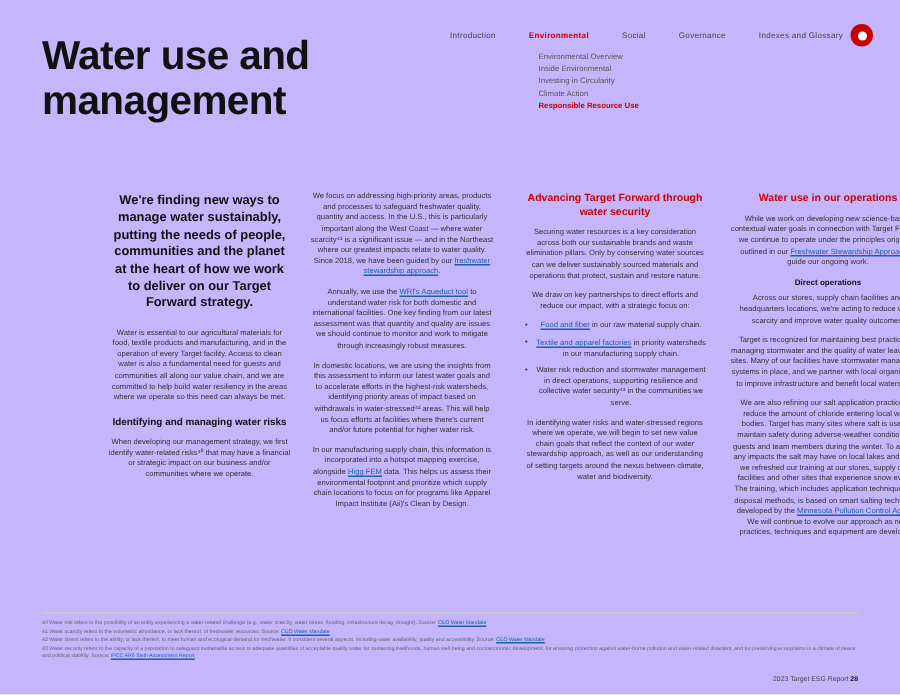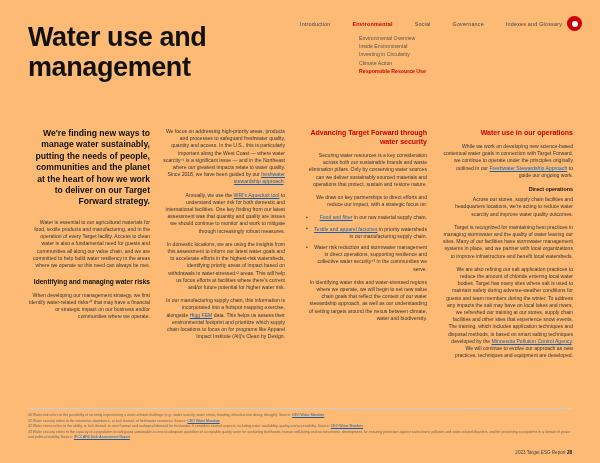--- a/index.html
+++ b/index.html
@@ -7,21 +7,21 @@
     margin: 0; padding: 0;
     width: 600px; height: 463px;
     background: #ffffff;
     font-family: "Liberation Sans", sans-serif;
     color: #222222;
     overflow: hidden;
   }
   .page {
     position: relative;
     width: 600px; height: 463px;
-    background: #fdba74;
+    background: #c4b5fd;
   }
 
   
   .topnav {
     position: absolute;
     top: 20px; left: 300px; right: 16px;
     display: flex;
     align-items: flex-start;
     gap: 0px;
     font-size: 5.4px;
@@ -70,21 +70,22 @@
     letter-spacing: -0.4px;
   }
 
   
   .col {
     position: absolute;
     top: 128px;
     font-size: 5.1px;
     line-height: 7.2px;
     color: #333333;
-    text-align: right;
+    text-align: center;
+    margin-left: 44px;
   }
   .col p { margin: 0 0 6px 0; }
   .col1 { left: 28px; width: 122px; }
   .col2 { left: 163px; width: 122px; }
   .col3 { left: 305px; width: 122px; }
   .col4 { left: 443px; width: 130px; }
 
   .lede {
     font-size: 8.6px;
     line-height: 11.4px;

